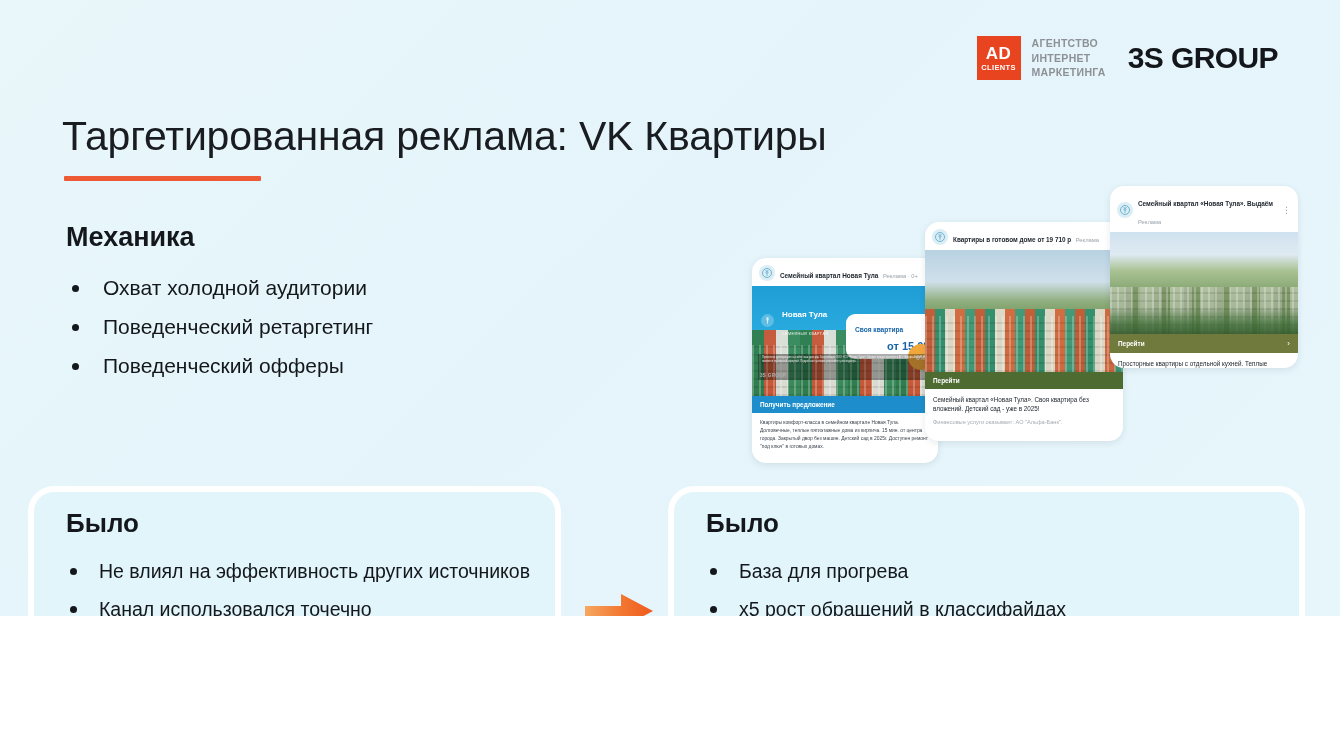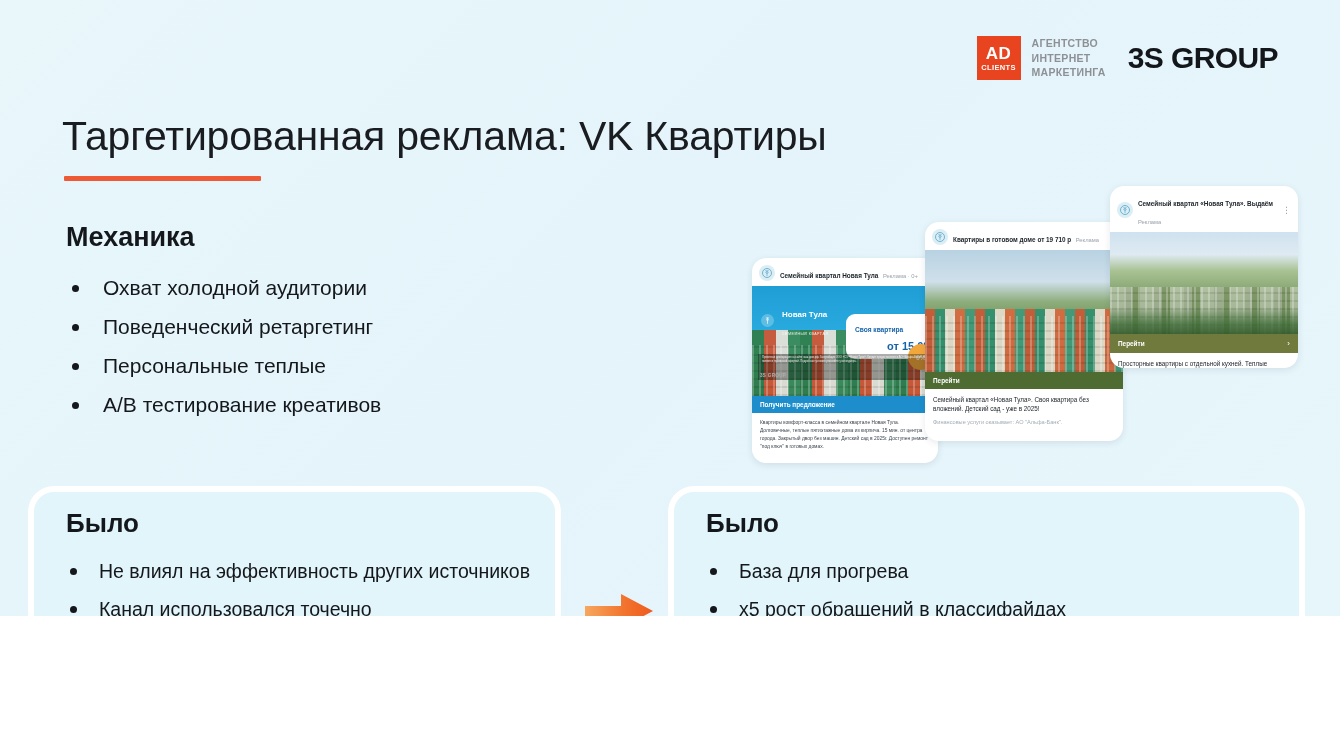--- a/index.html
+++ b/index.html
@@ -257,25 +257,21 @@
     <div class="bullet-row">
       <span class="bullet-dot"></span>
       <span class="bullet-text">Охват холодной аудитории</span>
     </div>
     <div class="bullet-row">
       <span class="bullet-dot"></span>
       <span class="bullet-text">Поведенческий ретаргетинг</span>
     </div>
     <div class="bullet-row">
       <span class="bullet-dot"></span>
-      <span class="bullet-text">Персональные теплые</span>
-    </div>
-    <div class="bullet-row">
-      <span class="bullet-dot"></span>
-      <span class="bullet-text">A/B тестирование креативов</span>
+      <span class="bullet-text">Поведенческий офферы</span>
     </div>
   </div>
 
   <div class="ad-card ad1">
     <div class="ad-top">
       <span class="ad-avatar">
         <svg width="10" height="10" viewBox="0 0 12 12" aria-hidden="true">
           <circle cx="6" cy="6" r="5.4" fill="none" stroke="#5aa7c9" stroke-width="1"></circle>
           <path d="M6 2.3v7.4M6 4.4l2-1.4M6 4.4l-2-1.4M6 6.6l2-1.4M6 6.6l-2-1.4" stroke="#5aa7c9" stroke-width="0.8" fill="none"></path>
         </svg>

